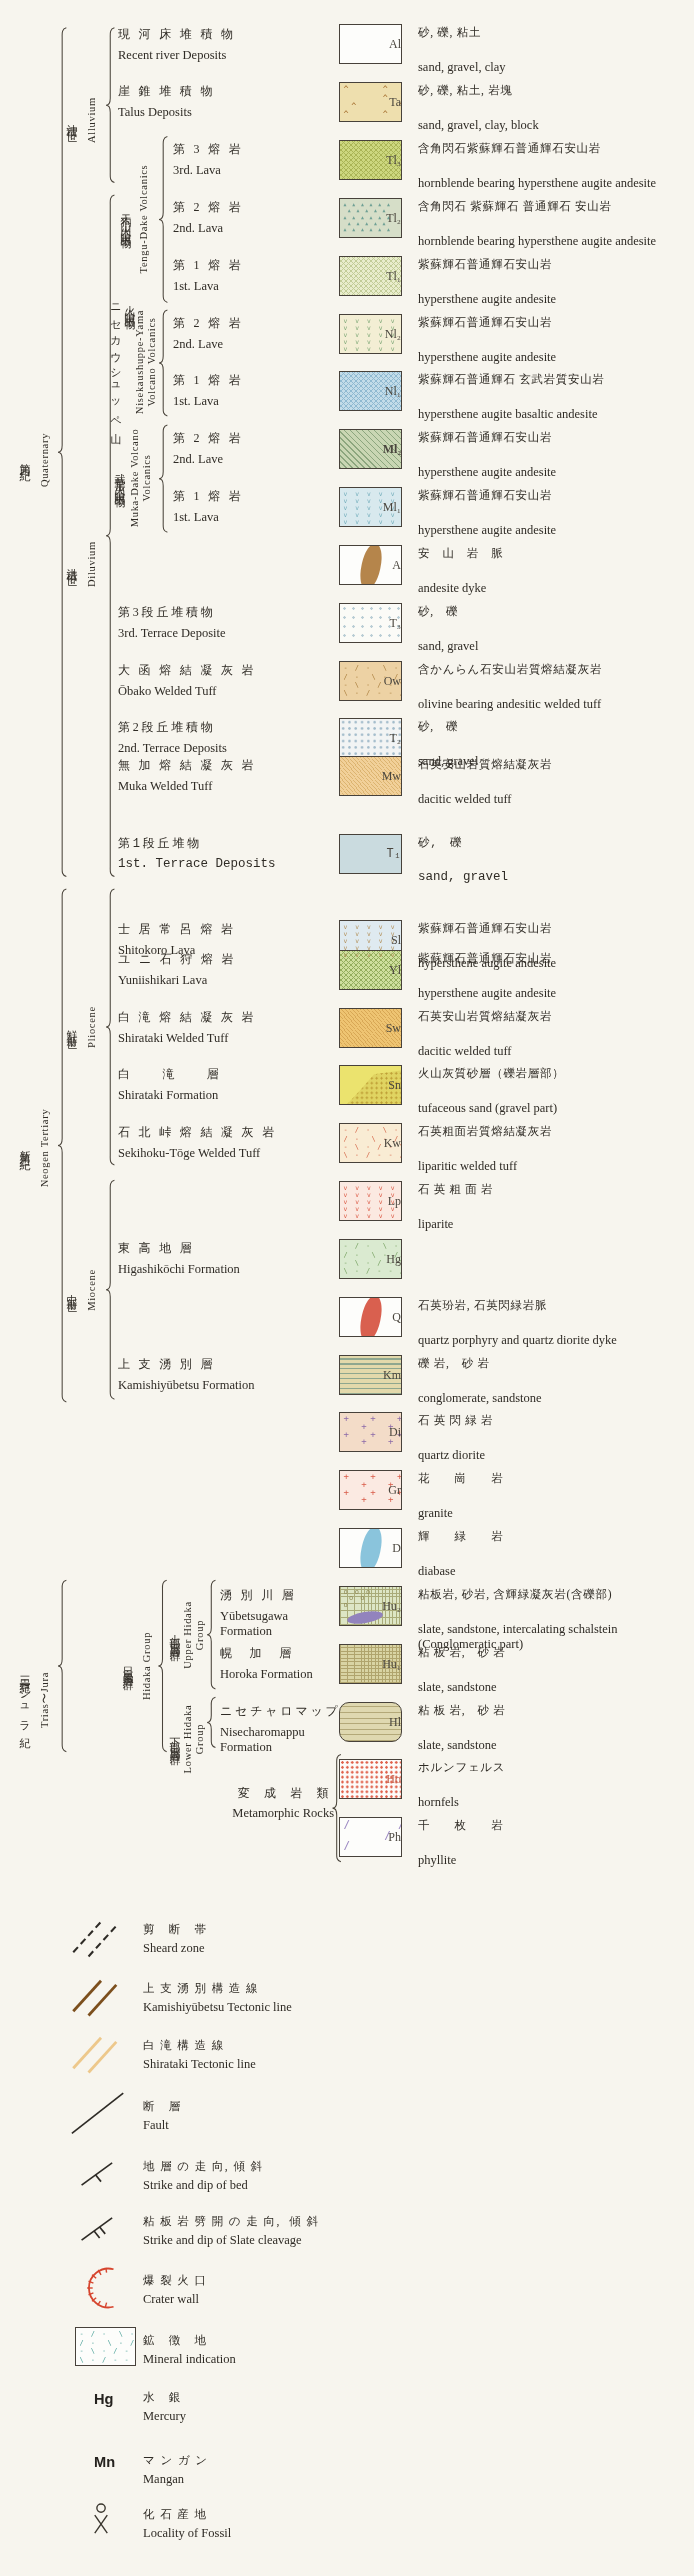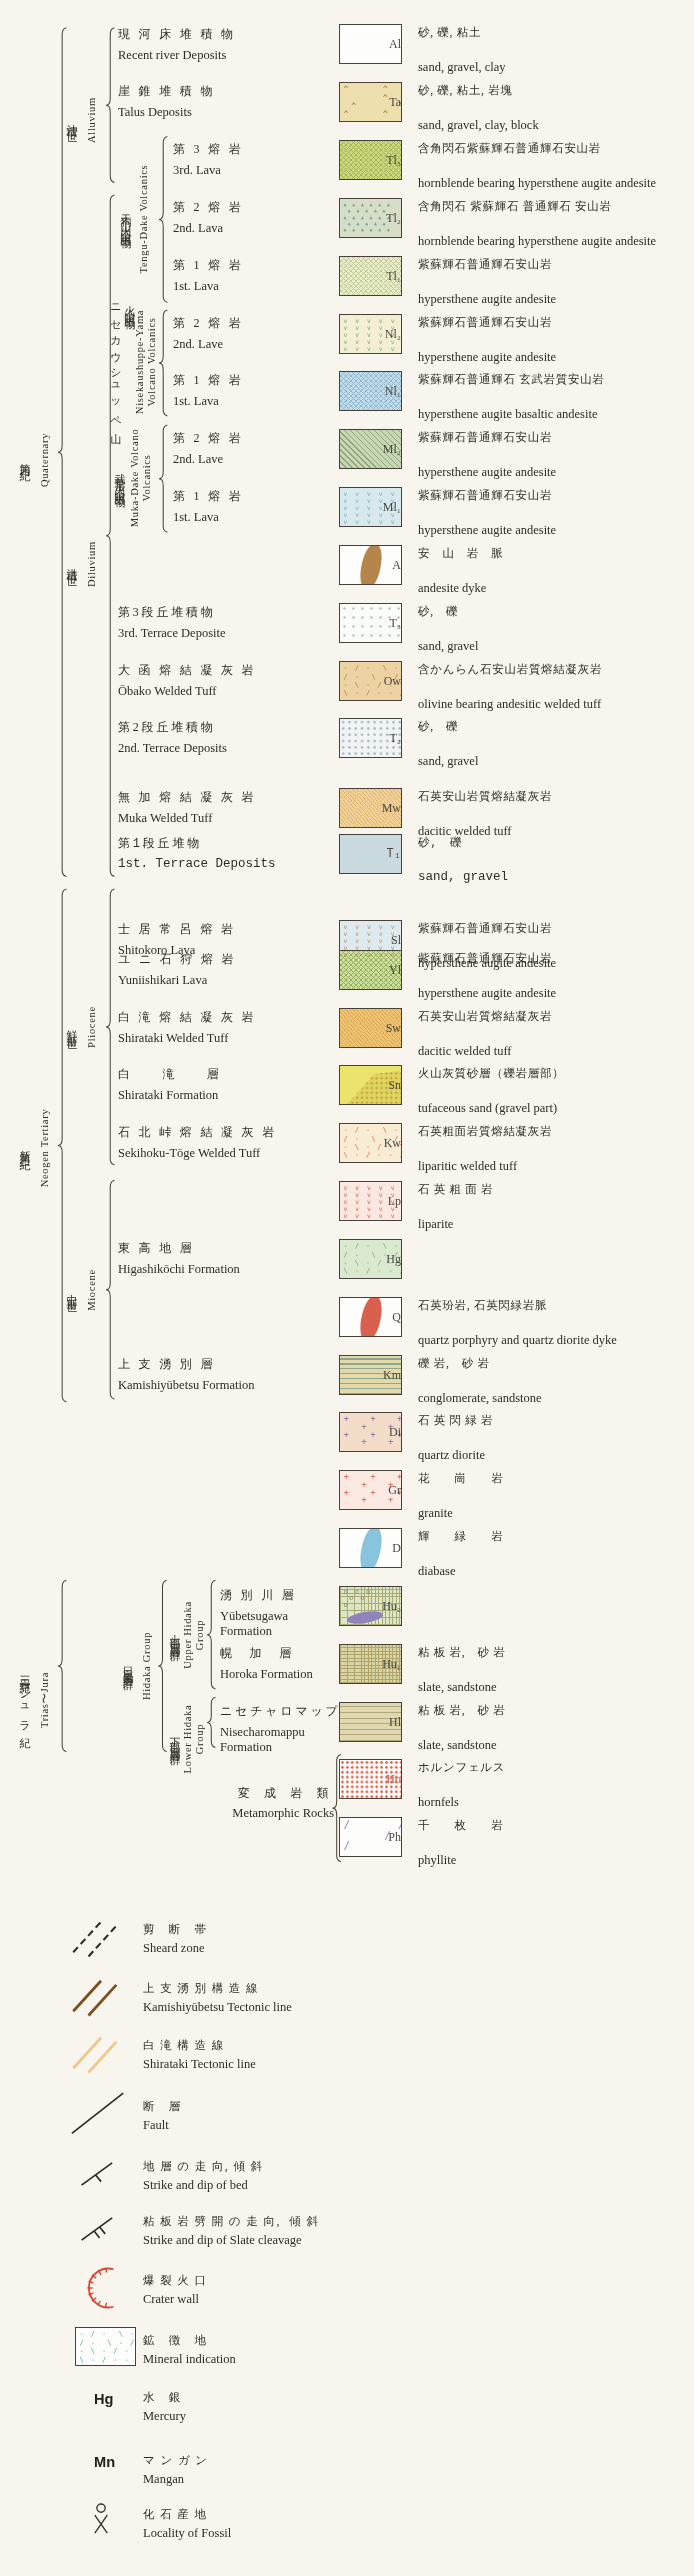--- a/index.html
+++ b/index.html
@@ -22,32 +22,32 @@
   .desc-en{font-size:12.5px;margin-top:20px;line-height:15.3px;white-space:pre-line;}
 
   
   [data-chars]::before{content:attr(data-chars);position:absolute;inset:0;padding:2.1px 3.5px;
       color:var(--fg2,var(--fg,#888));font-family:"DejaVu Sans Mono",monospace;
       font-size:var(--cfs,7.7px);line-height:var(--clh,7.7px);letter-spacing:var(--cls,2.1px);
       white-space:pre;z-index:1;}
   [data-pattern="xhatch"]{background-image:
       repeating-linear-gradient(45deg,var(--fg) 0 0.7px,transparent 0.7px 3.5px),
       repeating-linear-gradient(135deg,var(--fg) 0 0.7px,transparent 0.7px 3.5px);}
-  [data-pattern="diag"]{background-image:repeating-linear-gradient(45deg,var(--fg) 0 1px,transparent 1px 4.2px);}
+  [data-pattern="diag"]{background-image:repeating-linear-gradient(45deg,var(--fg) 0 1px,transparent 1px 4.2px);font-weight:bold;}
   [data-pattern="texture"]{background-image:repeating-linear-gradient(50deg,var(--fg) 0 0.7px,transparent 0.7px 2.8px);}
   [data-pattern^="dots"]{background-image:radial-gradient(var(--fg) 1px,transparent 1.5px);
       background-size:var(--ds,7px) var(--ds,7px);}
   [data-pattern="dots-sparse"]{--ds:9px;}
   [data-pattern="dots"]{--ds:6.3px;}
   [data-pattern="dots-dense"]{--ds:4.9px;}
   [data-pattern="stripes"]{background-image:repeating-linear-gradient(0deg,var(--fg) 0 1.4px,transparent 1.4px 4.9px);}
   [data-pattern="grid"],[data-pattern="hu2"]{background-image:
       repeating-linear-gradient(0deg,var(--fg) 0 0.7px,transparent 0.7px 3.5px),
       repeating-linear-gradient(90deg,var(--fg) 0 0.7px,transparent 0.7px 3.5px);}
-  [data-pattern="lines"]{background-image:repeating-linear-gradient(0deg,var(--fg) 0 1px,transparent 1px 5.6px);}
+  [data-pattern="lines"]{background-image:repeating-linear-gradient(0deg,var(--fg) 0 1px,transparent 1px 5.6px);border-radius:10px;}
   [data-pattern="lens"]::after{content:"";position:absolute;left:50%;top:-3.5px;height:47px;width:19px;
       background:var(--lens);border-radius:50%/48%;transform:translateX(-50%) rotate(12deg);z-index:1;}
   [data-pattern="hu2"]::after{content:"";position:absolute;left:7px;bottom:2.1px;width:36px;height:10.5px;
       background:var(--lens);border-radius:50%;transform:rotate(-10deg);z-index:1;}
   [data-pattern="split"]::after{content:"";position:absolute;inset:0;z-index:1;
       background-color:rgba(160,130,30,.15);
       background-image:radial-gradient(var(--fg) 0.9px,transparent 1.3px);background-size:4.9px 4.9px;
       clip-path:polygon(12% 100%,100% 100%,100% 12%,56% 22%,33% 64%);}
 
   
@@ -307,21 +307,21 @@
       <div class="name-en">2nd. Terrace Deposits</div>
     </div>
     <div class="sw" data-pattern="dots" style="--bg: #f2f4f4; --fg: #a3bccb;">
       <span class="code">T₂</span>
     </div>
     <div class="descs">
       <div class="desc-ja">砂,　礫</div>
       <div class="desc-en">sand, gravel</div>
     </div>
   </div>
-      <div class="row" style="top: 788px;">
+      <div class="row" style="top: 756px;">
     <div class="names" style="left: 118px;">
       <div class="name-ja">無 加 熔 結 凝 灰 岩</div>
       <div class="name-en">Muka Welded Tuff</div>
     </div>
     <div class="sw" data-pattern="texture" style="--bg: #f1d099; --fg: #dcb470;">
       <span class="code">Mw</span>
     </div>
     <div class="descs">
       <div class="desc-ja">石英安山岩質熔結凝灰岩</div>
       <div class="desc-en">dacitic welded tuff</div>
@@ -500,20 +500,25 @@
       <div class="row" style="top: 1586px;">
     <div class="names" style="left: 220px;">
       <div class="name-ja">湧 別 川 層</div>
       <div class="name-en">Yūbetsugawa
 Formation</div>
     </div>
     <div class="sw" data-pattern="hu2" data-chars="o o o
  o o
 o" style="--bg: #dde6c5; --fg: #a9ab79; --fg2: #8f8a55; --lens: #9283bd; --cfs: 7px; --clh: 6.3px; --cls: 1.4px;">
       <span class="code">Hu₂</span>
+    </div>
+    <div class="descs">
+      <div class="desc-ja">粘板岩, 砂岩, 含輝緑凝灰岩(含礫部)</div>
+      <div class="desc-en">slate, sandstone, intercalating schalstein
+(Conglomeratic part)</div>
     </div>
   </div>
       <div class="row" style="top: 1644px;">
     <div class="names" style="left: 220px;">
       <div class="name-ja">幌　加　層</div>
       <div class="name-en">Horoka Formation</div>
     </div>
     <div class="sw" data-pattern="grid" style="--bg: #d9d4a4; --fg: #b0a46d;">
       <span class="code">Hu₁</span>
     </div>

